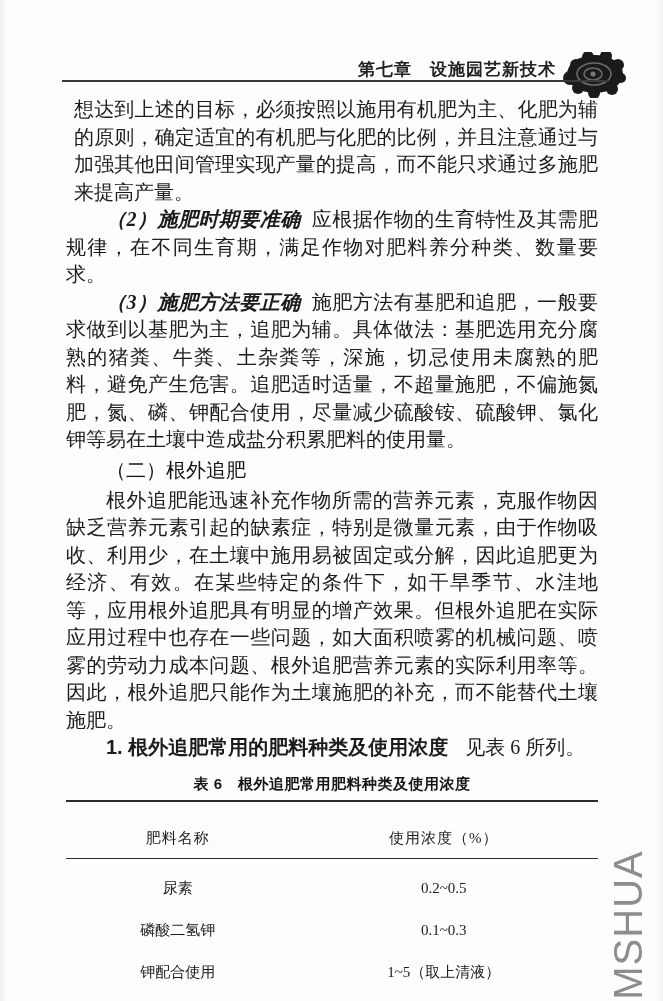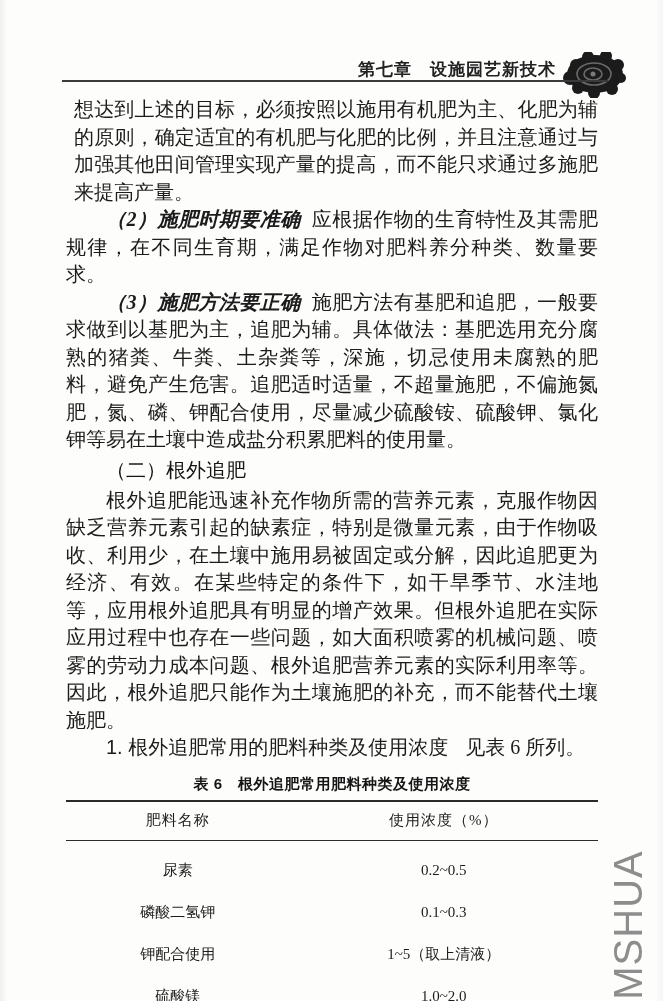--- a/index.html
+++ b/index.html
@@ -29,35 +29,35 @@
     text-indent:2em;color:#1c1c1c;
   }
   .para.no-indent{text-indent:0;margin-left:8px;}
   .lead-kai{font-style:italic;font-weight:600;margin-right:0.55em;}
   .section-heading{
     margin:2px 0 2px;font-size:20px;line-height:29px;text-indent:2em;
     font-family:"Liberation Sans","DejaVu Sans",sans-serif;font-weight:normal;color:#151515;
   }
   .lead-num{
     font-family:"Liberation Sans","DejaVu Sans",sans-serif;
-    font-weight:normal;margin-right:0.85em;
+    font-weight:bold;margin-right:0.85em;
   }
   
   .table-caption{
     margin:13px 0 6px;text-align:center;
     font-family:"Liberation Sans","DejaVu Sans",sans-serif;
     font-weight:bold;font-size:15px;color:#151515;letter-spacing:0.5px;
   }
   table.fert{
     width:100%;border-collapse:collapse;
     border-top:2px solid #2b2b2b;border-bottom:3px solid #2b2b2b;
     font-size:15px;
   }
   table.fert th{
-    font-weight:normal;text-align:center;padding:9px 0 10px;
+    font-weight:normal;text-align:center;padding:27px 0 10px;
     border-bottom:1.5px solid #2b2b2b;font-size:15px;letter-spacing:1px;
   }
   table.fert td{text-align:center;padding:20px 0 3px;font-size:15px;}
   .col-name{width:42%;}
   .col-conc{width:58%;}
   .watermark{
     position:absolute;left:553px;top:902px;width:150px;height:46px;
     transform:rotate(-90deg);
     font-family:"Liberation Sans","DejaVu Sans",sans-serif;
     font-size:40px;line-height:46px;text-align:center;

